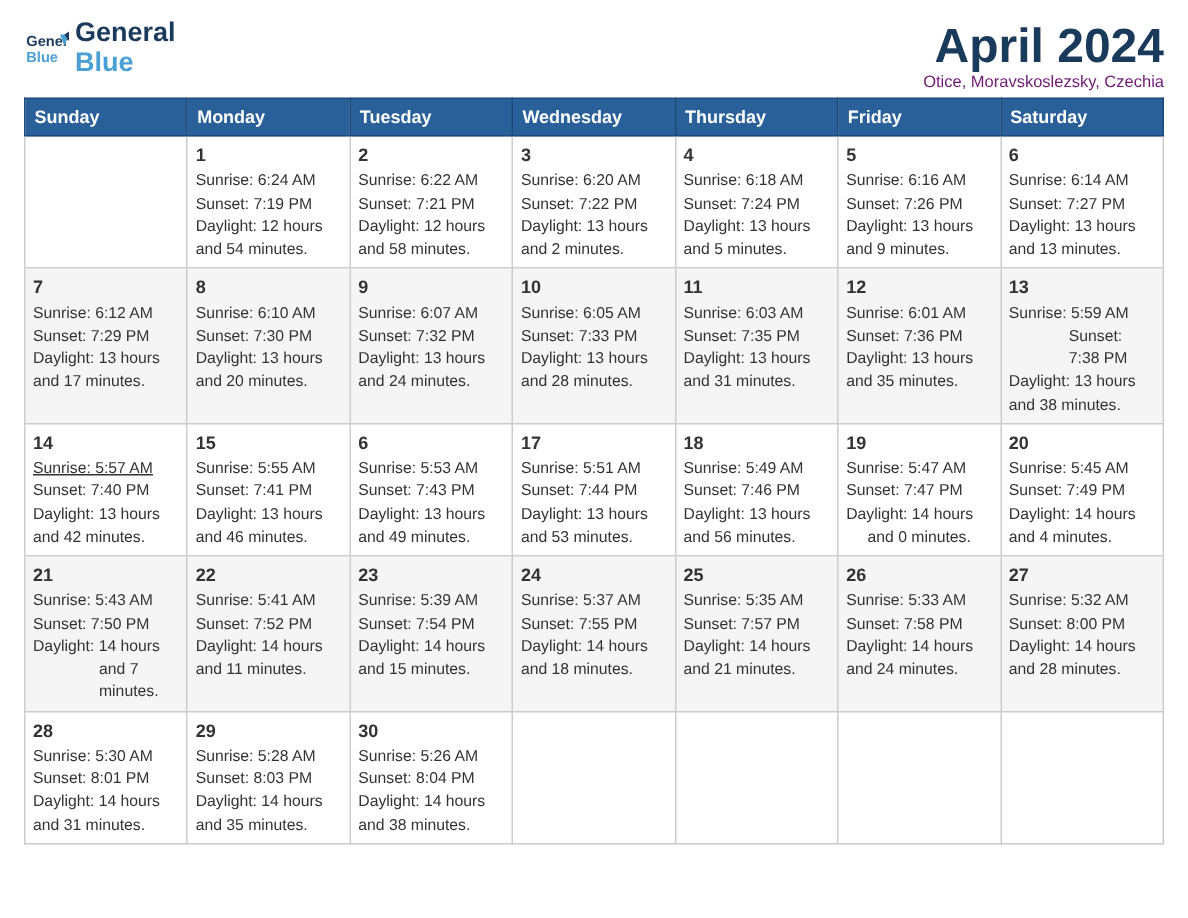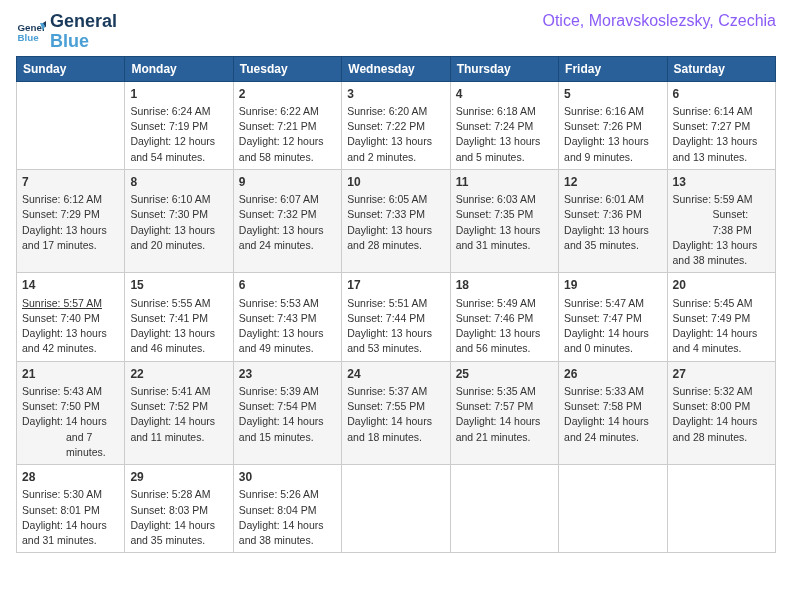--- a/index.html
+++ b/index.html
@@ -40,22 +40,22 @@
     }
     .title-block {
       text-align: right;
     }
     .month-title {
       font-size: 32px;
       font-weight: bold;
       color: #1a3a5c;
     }
     .subtitle {
-      font-size: 16px;
-      color: #8b5cf6;
+      font-size: 11px;
+      color: #701a75;
     }
     table {
       width: 100%;
       border-collapse: collapse;
       font-size: 10.5px;
       table-layout: fixed;
     }
     thead tr th {
       background: #2a6099;
       color: #fff;
@@ -102,20 +102,21 @@
         <polygon points="36,8 42,4 40,14" fill="#1a3a5c"></polygon>
       </svg>
       <div>
         <div class="logo-text">
           <div>General</div>
           <div><span>Blue</span></div>
         </div>
       </div>
     </div>
     <div class="title-block">
+      <div class="month-title">April 2024</div>
       <div class="subtitle">Otice, Moravskoslezsky, Czechia</div>
     </div>
   </div>
 
   <table>
     <thead>
       <tr>
         <th>Sunday</th>
         <th>Monday</th>
         <th>Tuesday</th>
@@ -256,21 +257,21 @@
             <span style="display: block;">Sunrise: 5:49 AM</span>
             <span style="display: block;">Sunset: 7:46 PM</span>
             <span style="display: block;">Daylight: 13 hours</span>
             <span style="display: block;">and 56 minutes.</span>
           </td>
           <td>
             <span class="day-num">19</span>
             <span style="display: block;">Sunrise: 5:47 AM</span>
             <span style="display: block;">Sunset: 7:47 PM</span>
             <span style="display: block;">Daylight: 14 hours</span>
-            <span style="display: block;">and 0 minutes.</span>
+            <span style="display: block; text-align: center;">and 0 minutes.</span>
           </td>
           <td>
             <span class="day-num">20</span>
             <span style="display: block;">Sunrise: 5:45 AM</span>
             <span style="display: block;">Sunset: 7:49 PM</span>
             <span style="display: block;">Daylight: 14 hours</span>
             <span style="display: block;">and 4 minutes.</span>
           </td>
         </tr>
         <tr>

